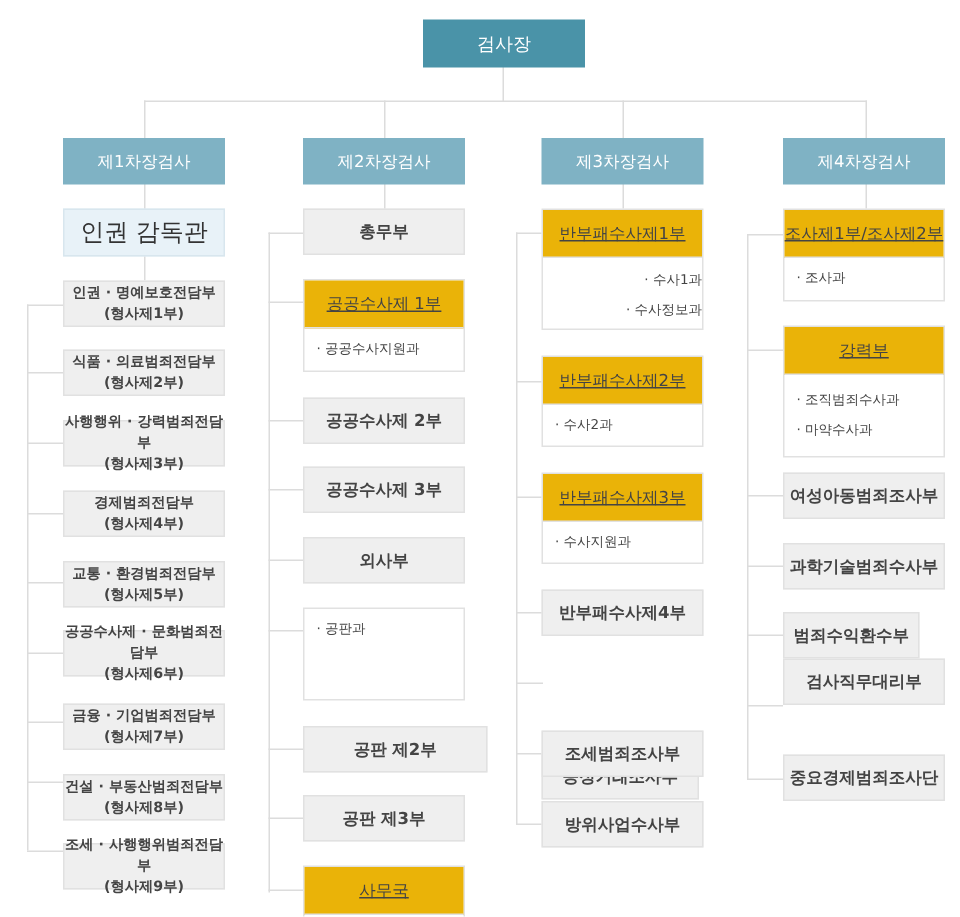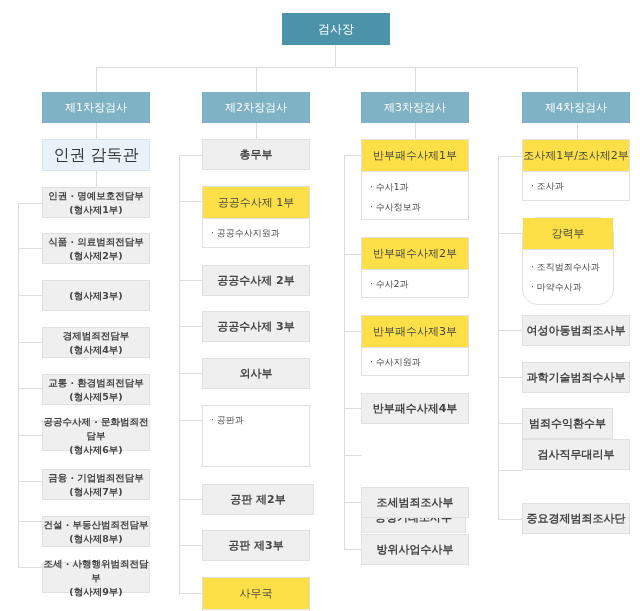--- a/index.html
+++ b/index.html
@@ -6,21 +6,21 @@
   body { width:640px; height:611px; position:relative; overflow:hidden;
          font-family:"DejaVu Sans", "Liberation Sans", sans-serif; color:#444; }
   .box { position:absolute; box-sizing:border-box; display:flex; align-items:center;
          justify-content:center; text-align:center; }
   .top { background:#4a93a8; color:#fff; font-size:12px; }
   .deputy { background:#7fb2c4; color:#fff; font-size:11px; }
   .light { background:#e8f2f8; border:1px solid #d8e6ee; color:#333; font-size:16px; }
   .dept { background:#efefef; border:1px solid #e1e1e1; color:#444; font-size:11px; flex-direction:column; line-height:15px;font-weight:bold; }
   .dept.small { font-size:9.5px; line-height:14px; }
   .card { position:absolute; box-sizing:border-box; border:1px solid #e1e1e1; background:#fff; }
-  .card .head { background:#fde047; border-bottom:1px solid #e1e1e1; display:flex; align-items:center; justify-content:center; font-size:11px; color:#444; }
+  .card .head { background:#eab308; border-bottom:1px solid #e1e1e1; display:flex; align-items:center; justify-content:center; font-size:11px; color:#444;text-decoration:underline; }
   .card .sub { font-size:9px; color:#444; padding-left:10px; line-height:20px; }
   .line { position:absolute; background:#dcdcdc; }
 </style>
 </head>
 <body>
 
 <div class="line" style="left:335px;top:44px;width:1px;height:24px;"></div>
 <div class="line" style="left:96px;top:67px;width:482px;height:1px;"></div>
 <div class="line" style="left:96px;top:67px;width:1px;height:25px;"></div>
 <div class="line" style="left:256px;top:67px;width:1px;height:25px;"></div>
@@ -95,20 +95,21 @@
 
 <div class="box dept small" style="left:42px;top:187px;width:108px;height:31px;">
     <span>인권 · 명예보호전담부</span>
     <span>(형사제1부)</span>
   </div>
 <div class="box dept small" style="left:42px;top:233px;width:108px;height:31px;">
     <span>식품 · 의료범죄전담부</span>
     <span>(형사제2부)</span>
   </div>
 <div class="box dept small" style="left:42px;top:280px;width:108px;height:31px;">
+    <span>사행행위 · 강력범죄전담부</span>
     <span>(형사제3부)</span>
   </div>
 <div class="box dept small" style="left:42px;top:327px;width:108px;height:31px;">
     <span>경제범죄전담부</span>
     <span>(형사제4부)</span>
   </div>
 <div class="box dept small" style="left:42px;top:374px;width:108px;height:31px;">
     <span>교통 · 환경범죄전담부</span>
     <span>(형사제5부)</span>
   </div>
@@ -143,37 +144,37 @@
   </div>
 <div class="box dept" style="left:202px;top:311px;width:108px;height:31px;">
     <span>공공수사제 3부</span>
   </div>
 <div class="box dept" style="left:202px;top:358px;width:108px;height:31px;">
     <span>외사부</span>
   </div>
 <div class="card" style="left:202px;top:405px;width:108px;height:62px;">
   <div class="sub" style="padding-left:8px;line-height:28px;"><span>· 공판과</span></div>
 </div>
-<div class="box dept" style="left:202px;top:484px;width:112px;height:31px;">
+<div class="box dept" style="left:202px;top:484px;width:123px;height:31px;">
     <span>공판 제2부</span>
   </div>
 <div class="box dept" style="left:202px;top:530px;width:108px;height:31px;">
     <span>공판 제3부</span>
   </div>
 <div class="card" style="left:202px;top:577px;width:108px;height:40px;">
   <div class="head" style="height:31px;">
       <span>사무국</span>
     </div>
 </div>
 
 <div class="card" style="left:361px;top:139px;width:108px;height:81px;">
   <div class="head" style="height:31px;">
       <span>반부패수사제1부</span>
     </div>
-  <div style="padding-top:5px;">
+  <div style="padding-top:5px;text-align:right;">
     <div class="sub" style="padding-left:8px;"><span>· 수사1과</span></div>
     <div class="sub" style="padding-left:8px;"><span>· 수사정보과</span></div>
   </div>
 </div>
 <div class="card" style="left:361px;top:237px;width:108px;height:61px;">
   <div class="head" style="height:31px;">
       <span>반부패수사제2부</span>
     </div>
   <div class="sub" style="padding-left:8px;line-height:28px;"><span>· 수사2과</span></div>
 </div>
@@ -195,21 +196,21 @@
 <div class="box dept" style="left:361px;top:534px;width:108px;height:31px;">
     <span>방위사업수사부</span>
   </div>
 
 <div class="card" style="left:522px;top:139px;width:108px;height:62px;">
   <div class="head" style="height:31px;">
       <span>조사제1부/조사제2부</span>
     </div>
   <div class="sub" style="padding-left:8px;line-height:28px;"><span>· 조사과</span></div>
 </div>
-<div class="card" style="left:522px;top:217px;width:92px;height:88px;border-radius:16px;">
+<div class="card" style="left:522px;top:217px;width:108px;height:88px;">
   <div class="head" style="height:31px;">
       <span>강력부</span>
     </div>
   <div style="padding-top:7px;">
     <div class="sub" style="padding-left:8px;"><span>· 조직범죄수사과</span></div>
     <div class="sub" style="padding-left:8px;"><span>· 마약수사과</span></div>
   </div>
 </div>
 <div class="box dept" style="left:522px;top:315px;width:108px;height:31px;">
     <span>여성아동범죄조사부</span>

